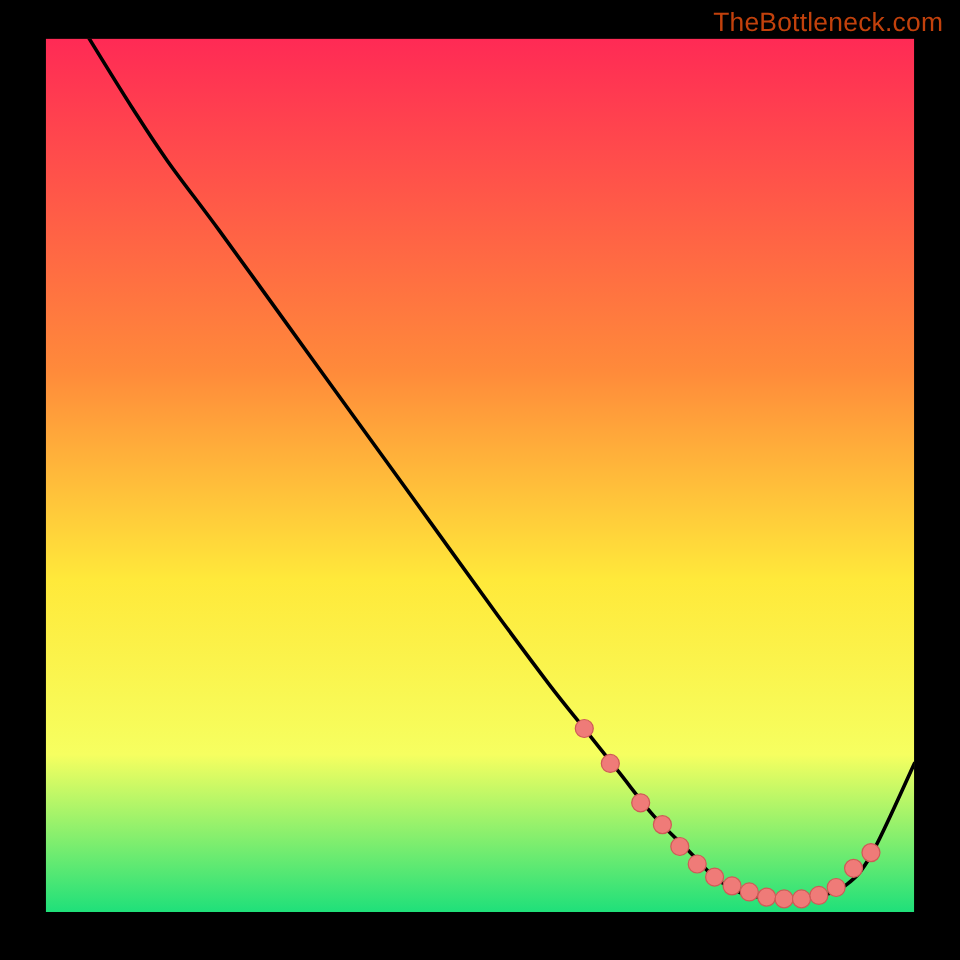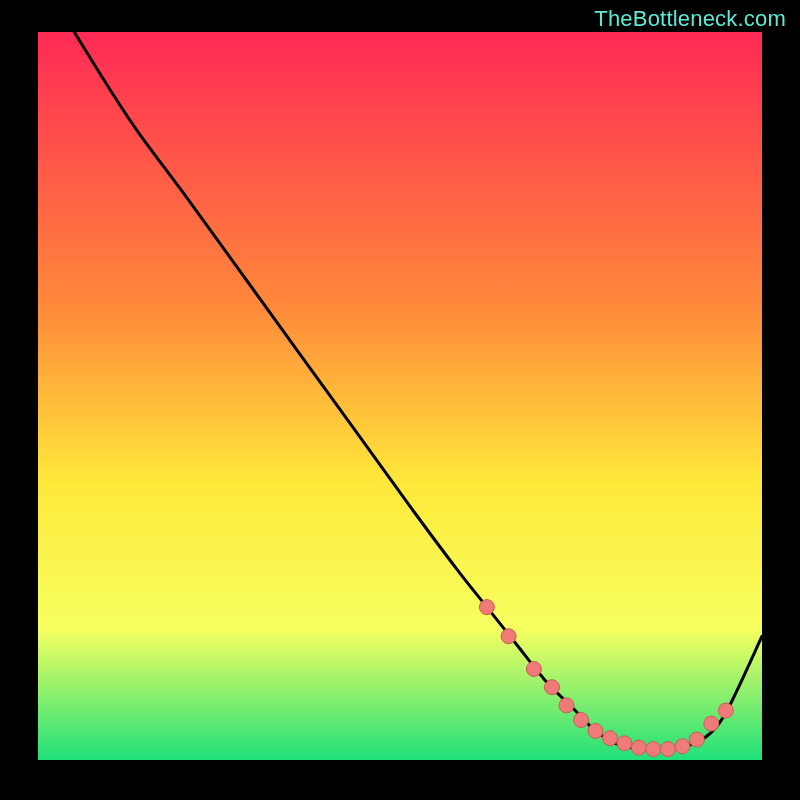--- a/index.html
+++ b/index.html
@@ -14,21 +14,21 @@
   .stage {
     position: relative;
     width: 800px;
     height: 800px;
     background: #000;
   }
   .watermark {
     position: absolute;
     top: 6px;
     right: 14px;
-    color: #5eead4;
+    color: #c2410c;
     font-size: 22px;
     font-weight: 500;
     letter-spacing: 0.2px;
     z-index: 20;
     user-select: none;
   }
   .plot-frame {
     position: absolute;
     left: 38px;
     top: 32px;

